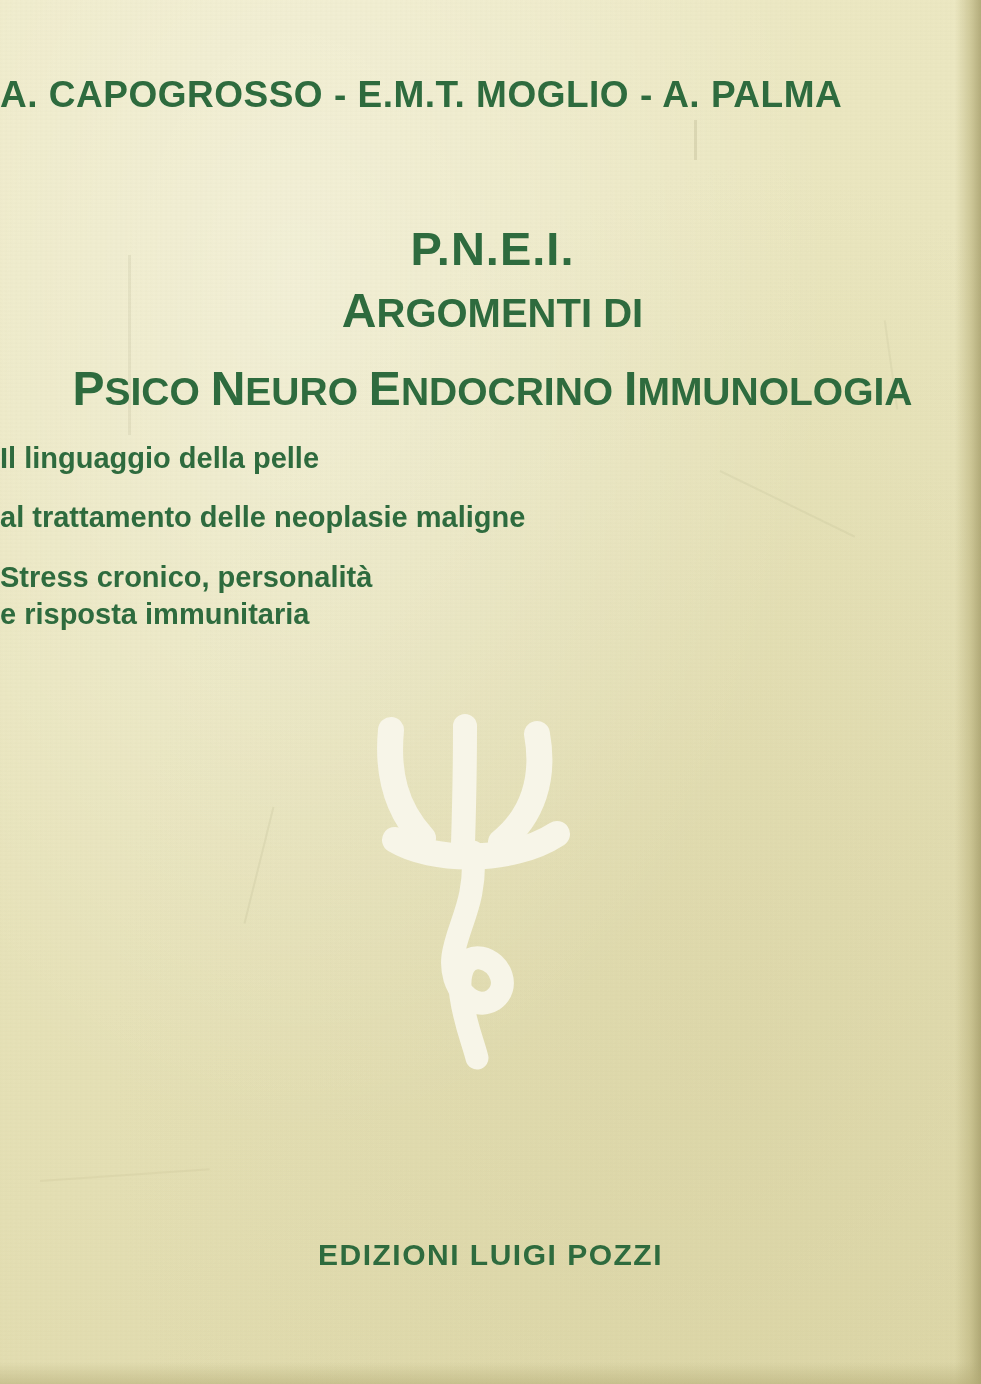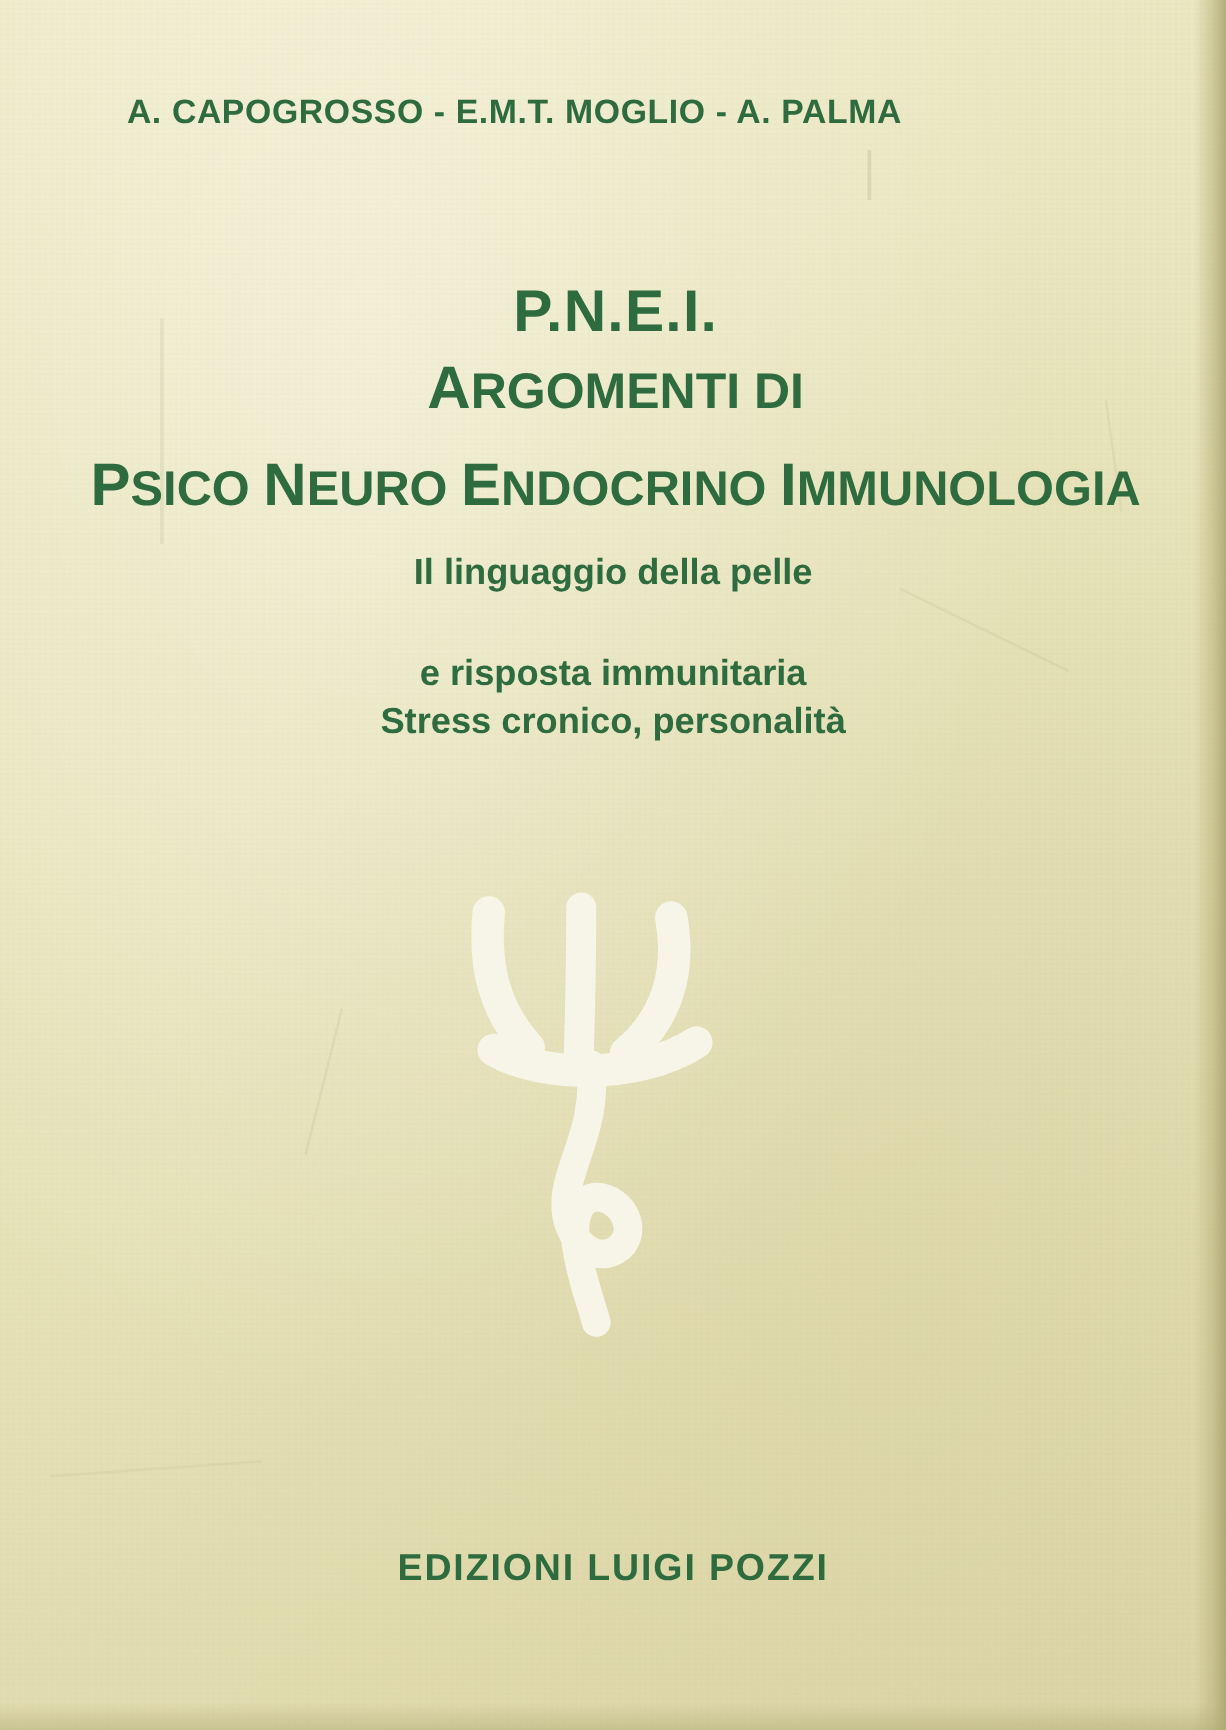--- a/index.html
+++ b/index.html
@@ -66,21 +66,21 @@
     background: linear-gradient(to bottom, rgba(190,183,130,0) 0%, rgba(178,170,116,0.5) 100%);
     pointer-events: none;
   }
 
   .authors {
     position: absolute;
     top: 74px;
     left: 0;
     width: 823px;
     text-align: center;
-    font-size: 27px;
+    font-size: 37px;
     font-weight: bold;
     letter-spacing: 0.5px;
     color: #2e6b3e;
     white-space: nowrap;
   }
 
   .title-block {
     position: absolute;
     top: 222px;
     left: 2px;
@@ -109,21 +109,21 @@
     line-height: 1.2;
     margin-top: 20px;
     white-space: nowrap;
   }
 
   .subtitles {
     position: absolute;
     top: 440px;
     left: 0;
     width: 981px;
-    text-align: center;
+    text-align: left;
     color: #2e6b3e;
   }
   .sub-line {
     font-size: 29px;
     font-weight: bold;
     line-height: 1.29;
   }
   .sub-gap { height: 22px; }
 
   
@@ -167,23 +167,24 @@
 
   <div class="title-block">
     <div class="title-main">P.N.E.I.</div>
     <div class="title-sub1"><span class="big">A</span><span>RGOMENTI DI</span></div>
     <div class="title-sub2"><span class="big">P</span><span>SICO </span><span class="big">N</span><span>EURO </span><span class="big">E</span><span>NDOCRINO </span><span class="big">I</span><span>MMUNOLOGIA</span></div>
   </div>
 
   <div class="subtitles">
     <div class="sub-line">Il linguaggio della pelle</div>
     <div class="sub-gap"></div>
+    <div class="sub-line">al trattamento delle neoplasie maligne</div>
     <div class="sub-gap"></div>
+    <div class="sub-line">Stress cronico, personalità</div>
     <div class="sub-line">e risposta immunitaria</div>
-    <div class="sub-line">Stress cronico, personalità</div>
   </div>
 
   <div class="emblem">
     <svg width="260" height="360" viewBox="0 0 260 360" aria-hidden="true">
       <g fill="none" stroke="#f7f5e8" stroke-linecap="round" stroke-linejoin="round">
 
         <path d="M30 18 C 26 60, 34 96, 62 126" stroke-width="26"></path>
 
         <path d="M104 14 C 104 60, 103 100, 102 132" stroke-width="24"></path>
 

